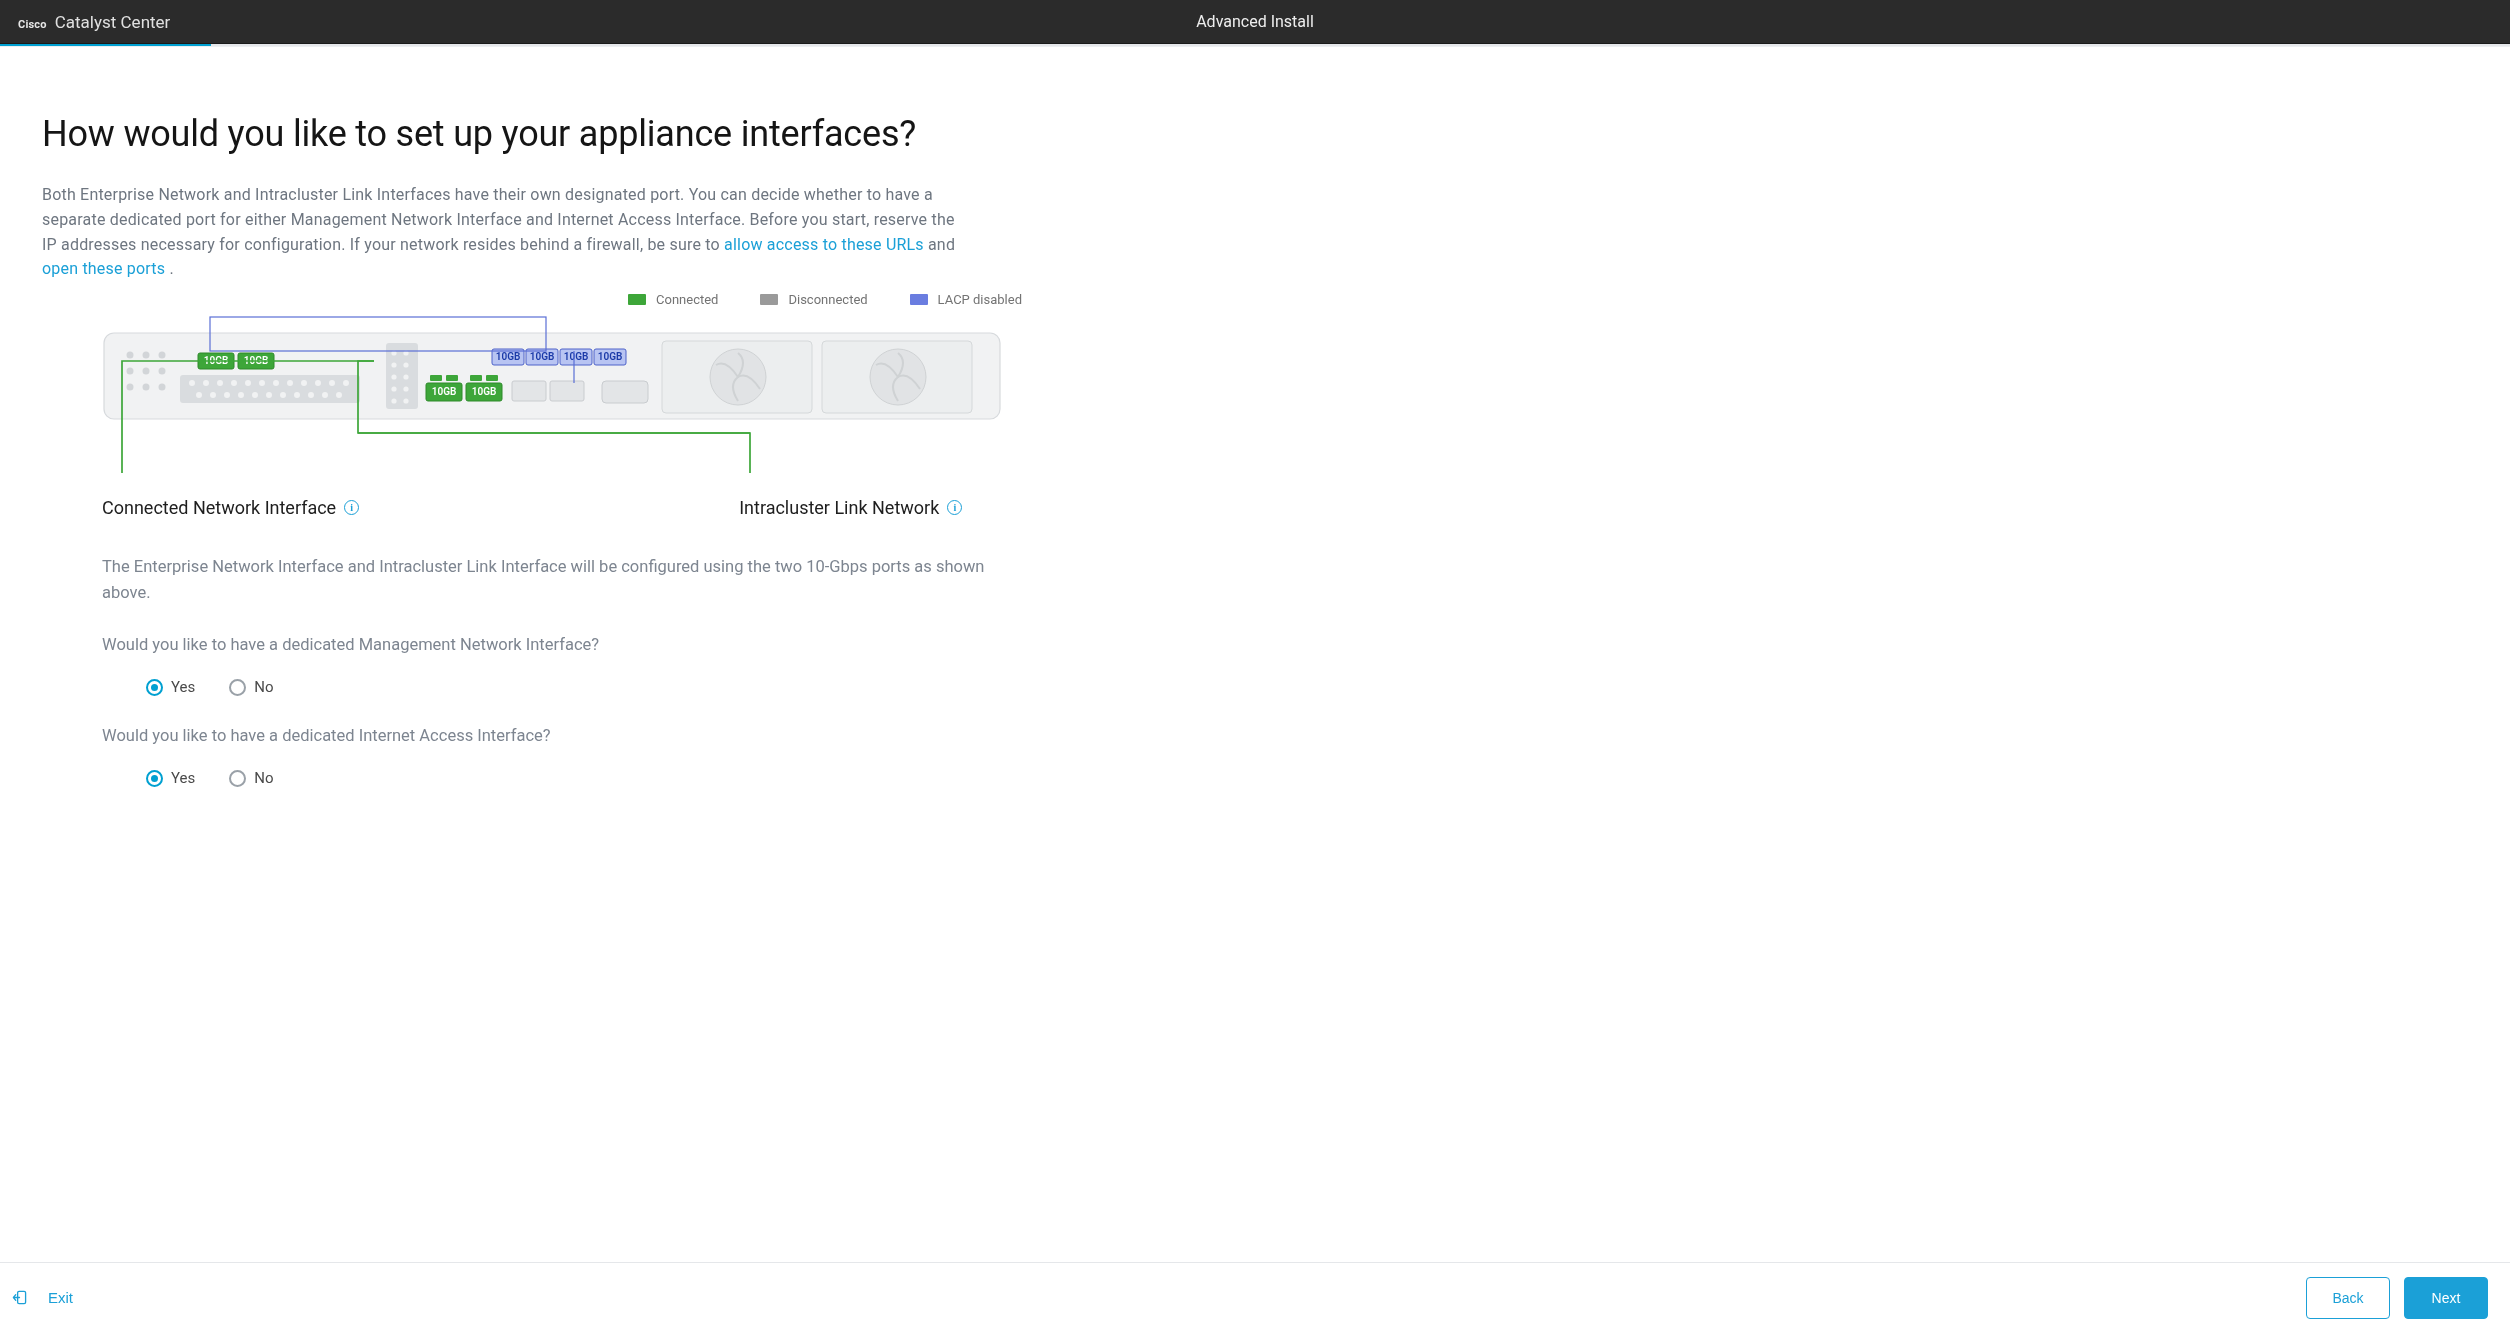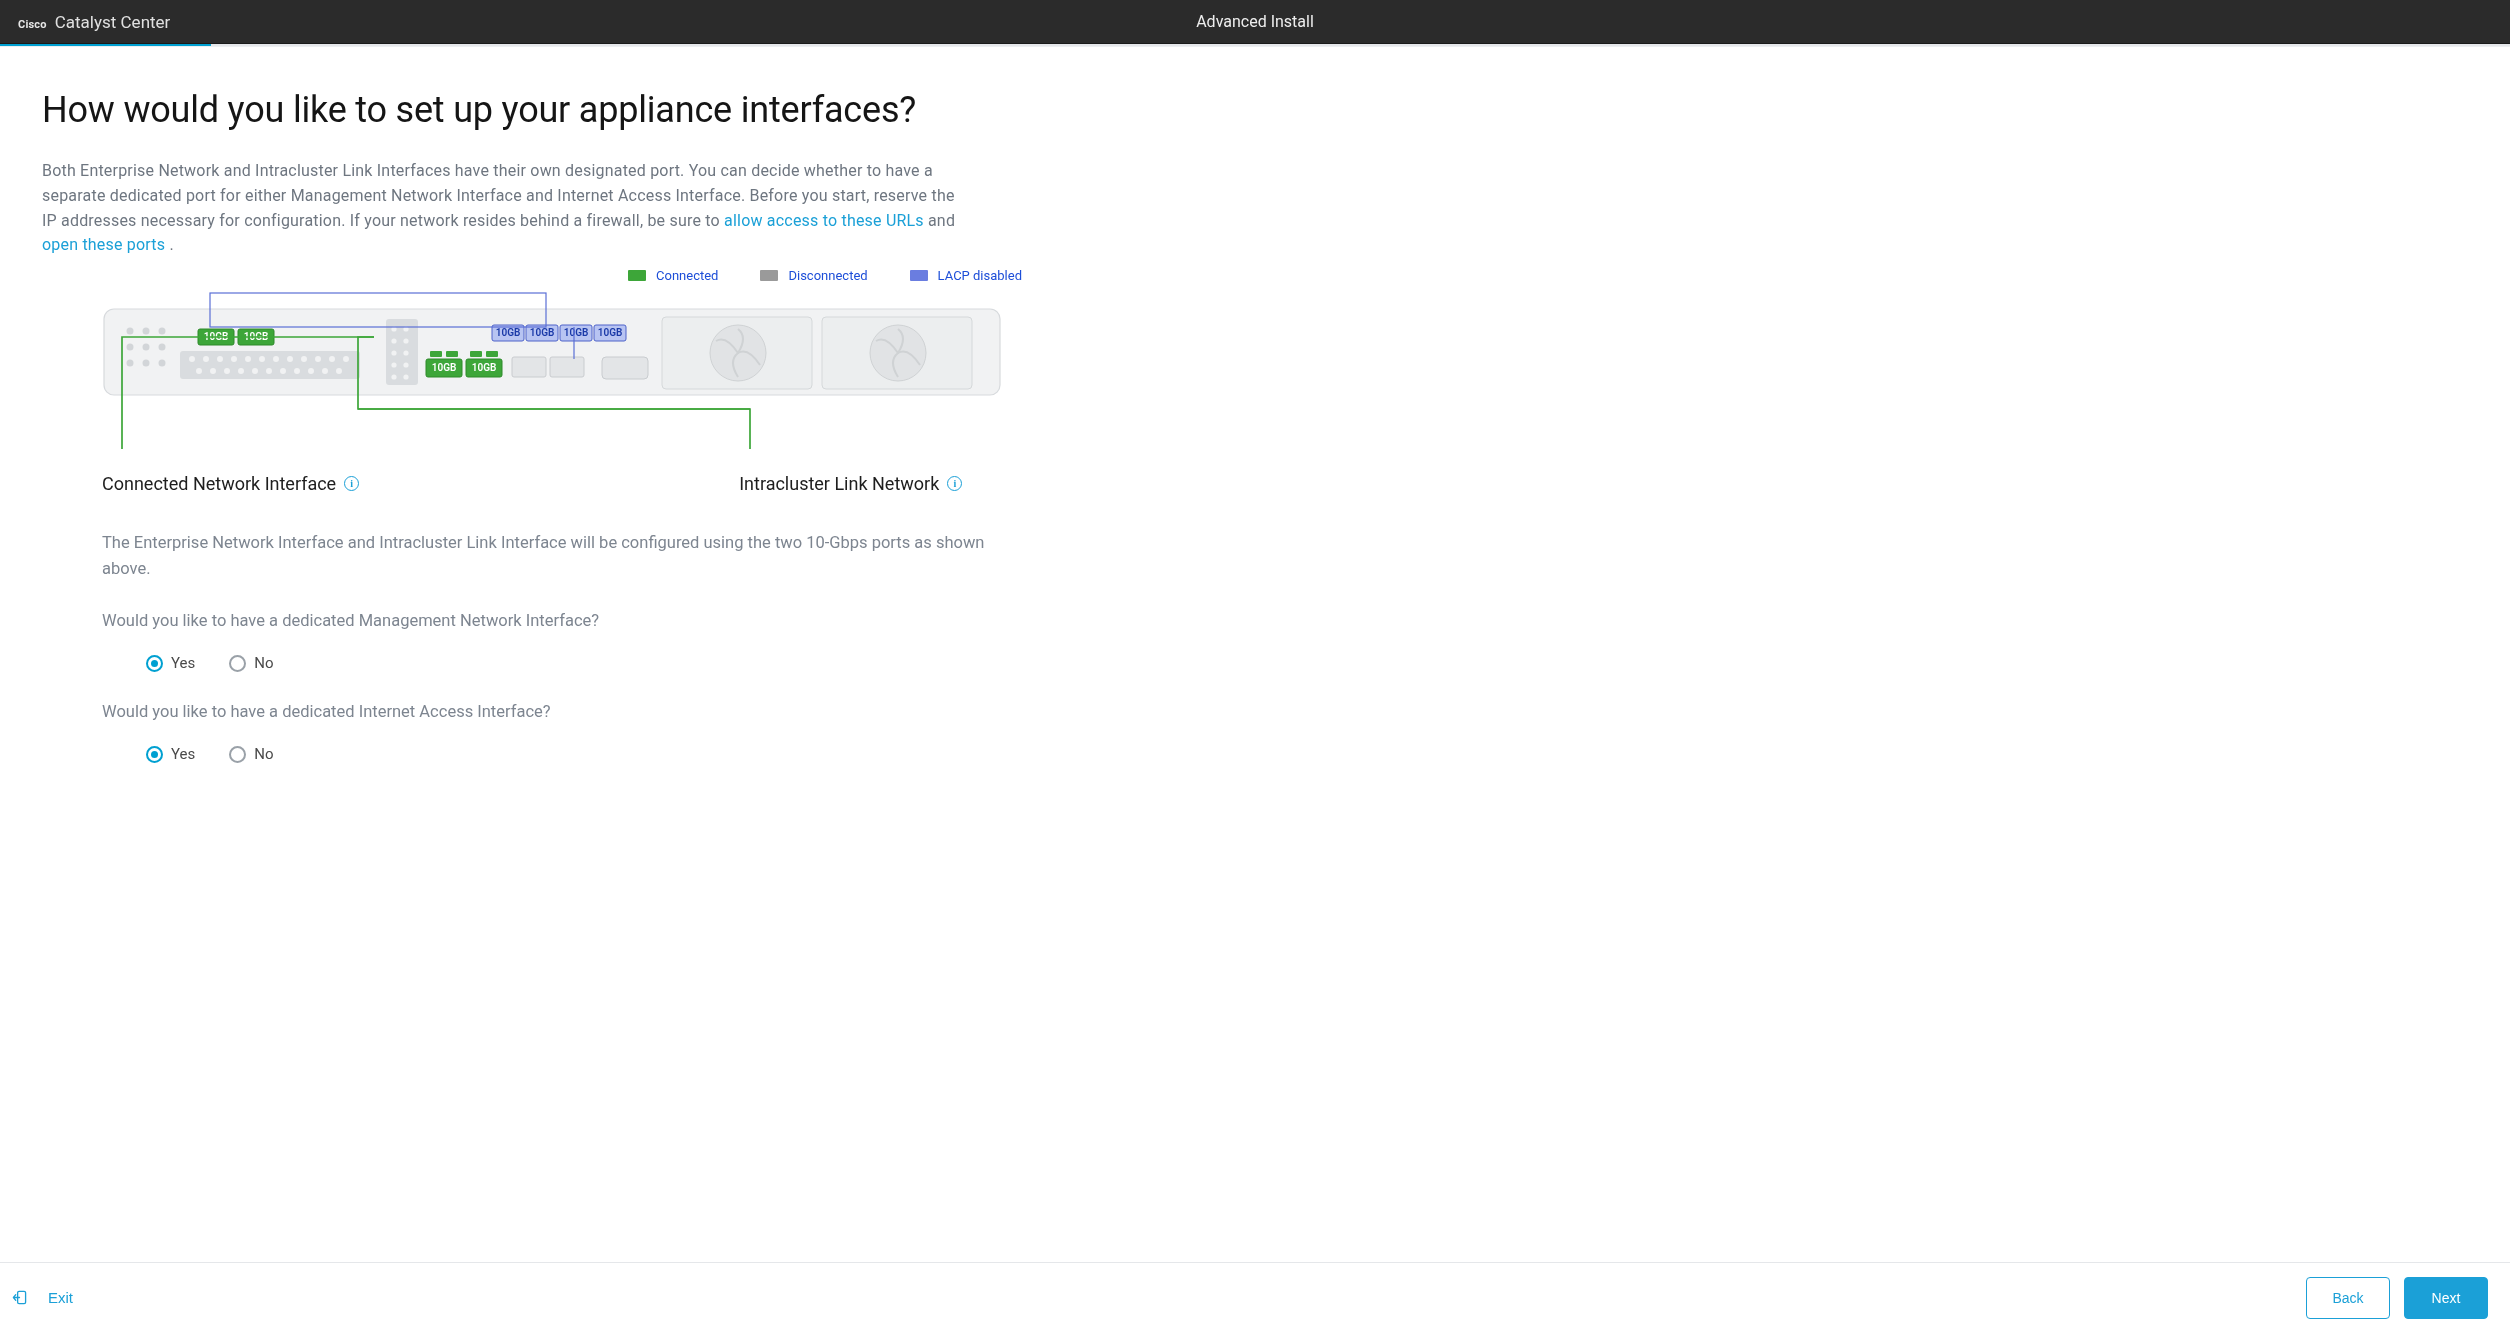--- a/index.html
+++ b/index.html
@@ -48,39 +48,40 @@
     flex: 1 1 auto;
     overflow: auto;
     padding: 42px 42px 120px 42px;
   }
   .page-title {
     font-size: 36px;
     font-weight: 400;
     color: #151515;
     margin-bottom: 28px;
     letter-spacing: -0.2px;
+    margin-top: 24px;
   }
   .intro {
     max-width: 920px;
     font-size: 16px;
     line-height: 1.55;
     color: #6e7680;
     letter-spacing: 0.2px;
   }
   .intro a { color: #1ba0d7; text-decoration: none; }
 
   
   .legend {
     display: flex;
     gap: 42px;
     justify-content: flex-end;
     max-width: 980px;
     margin: 10px 0 6px 0;
     font-size: 13px;
-    color: #1d4ed8;
+    color: #737373;
   }
   .legend-item { display: flex; align-items: center; gap: 10px; }
   .swatch { width: 18px; height: 11px; border-radius: 1px; display: inline-block; }
   .swatch-green { background: #3da639; }
   .swatch-grey  { background: #9a9a9a; }
   .swatch-blue  { background: #6a7de0; }
 
   
   .diagram-wrap { max-width: 980px; margin-left: 60px; }
   .appliance-svg { width: 900px; height: 190px; display: block; }

